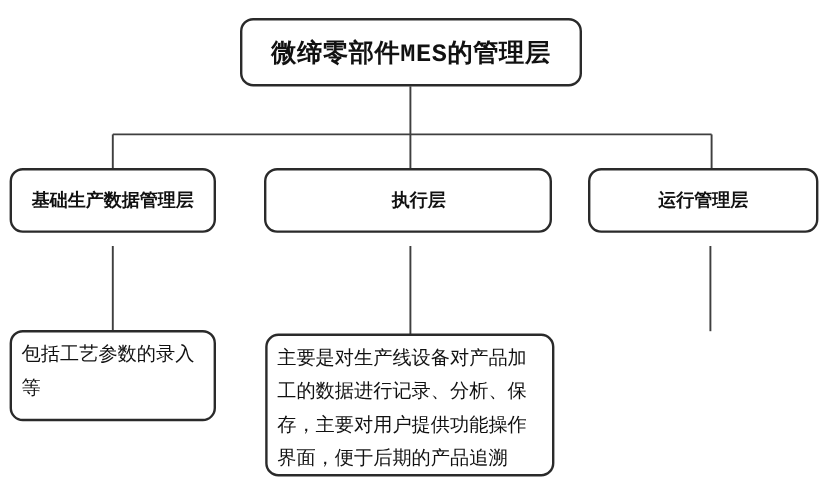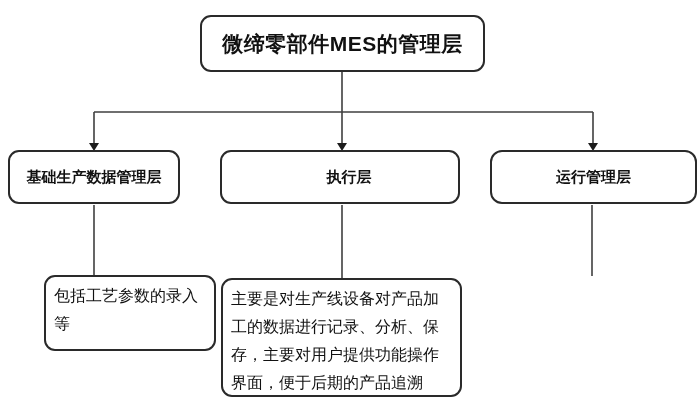--- a/index.html
+++ b/index.html
@@ -34,37 +34,38 @@
     display: flex;
     align-items: center;
     justify-content: center;
     text-align: center;
   }
   .root-box {
     left: 200px; top: 15px; width: 285px; height: 57px;
     font-size: 21px;
     font-weight: bold;
     letter-spacing: 0.5px;
+    font-family: Liberation Mono, monospace;
   }
   .level-box {
-    top: 150px; height: 54px;
+    top: 140px; height: 54px;
     font-size: 15px;
     font-weight: bold;
   }
   .level-a { left: 8px;   width: 172px; }
   .level-b { left: 220px; width: 240px; padding-left: 18px; }
-  .level-c { left: 490px; width: 207px; border-radius: 12px; }
+  .level-c { left: 490px; width: 192px; }
   .desc-box {
     font-size: 16px;
     line-height: 28px;
     padding: 5px 8px;
     text-align: left;
     word-break: break-all;
   }
-  .desc-a { left: 8px;   top: 275px; width: 172px; height: 76px; margin-left: 36px; }
+  .desc-a { left: 8px;   top: 275px; width: 172px; height: 76px; }
   .desc-b { left: 221px; top: 278px; width: 241px; height: 119px; }
   .desc-c { left: 498px; top: 275px; width: 192px; height: 100px; }
 </style>
 </head>
 <body>
 
 <div class="stage">
 
   <svg class="connectors" width="700" height="400" viewBox="0 0 700 400">
 

